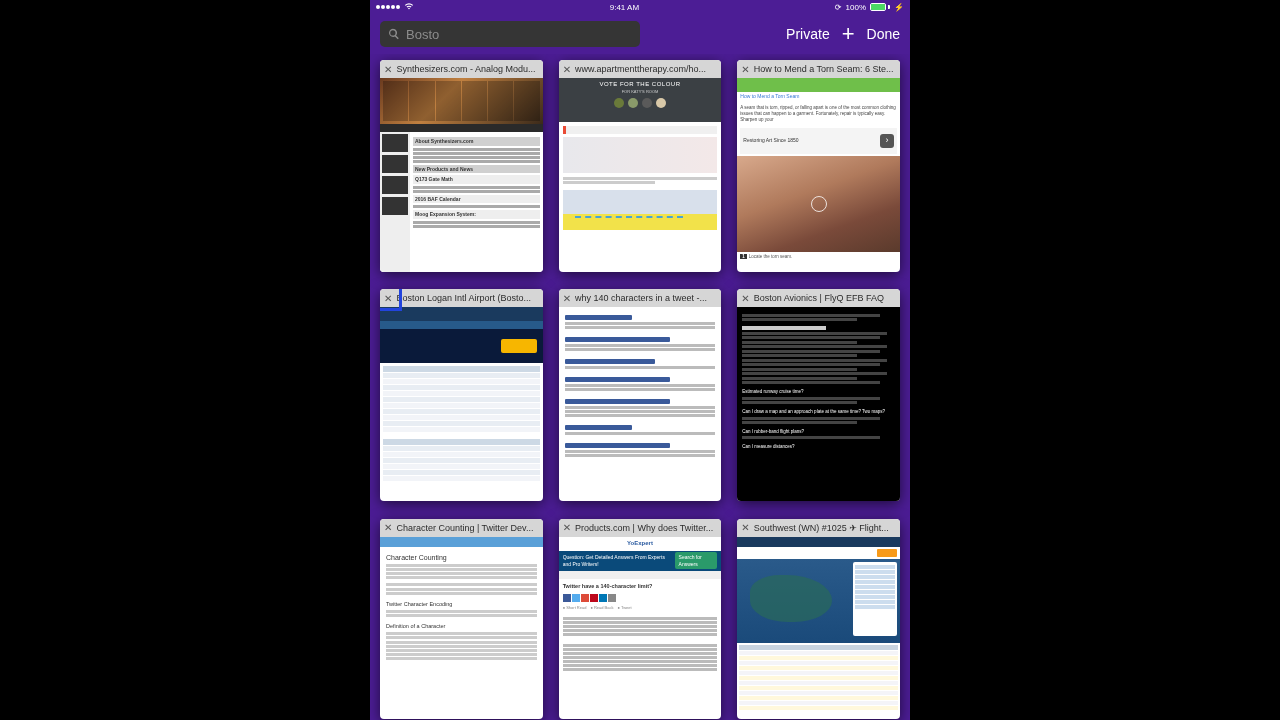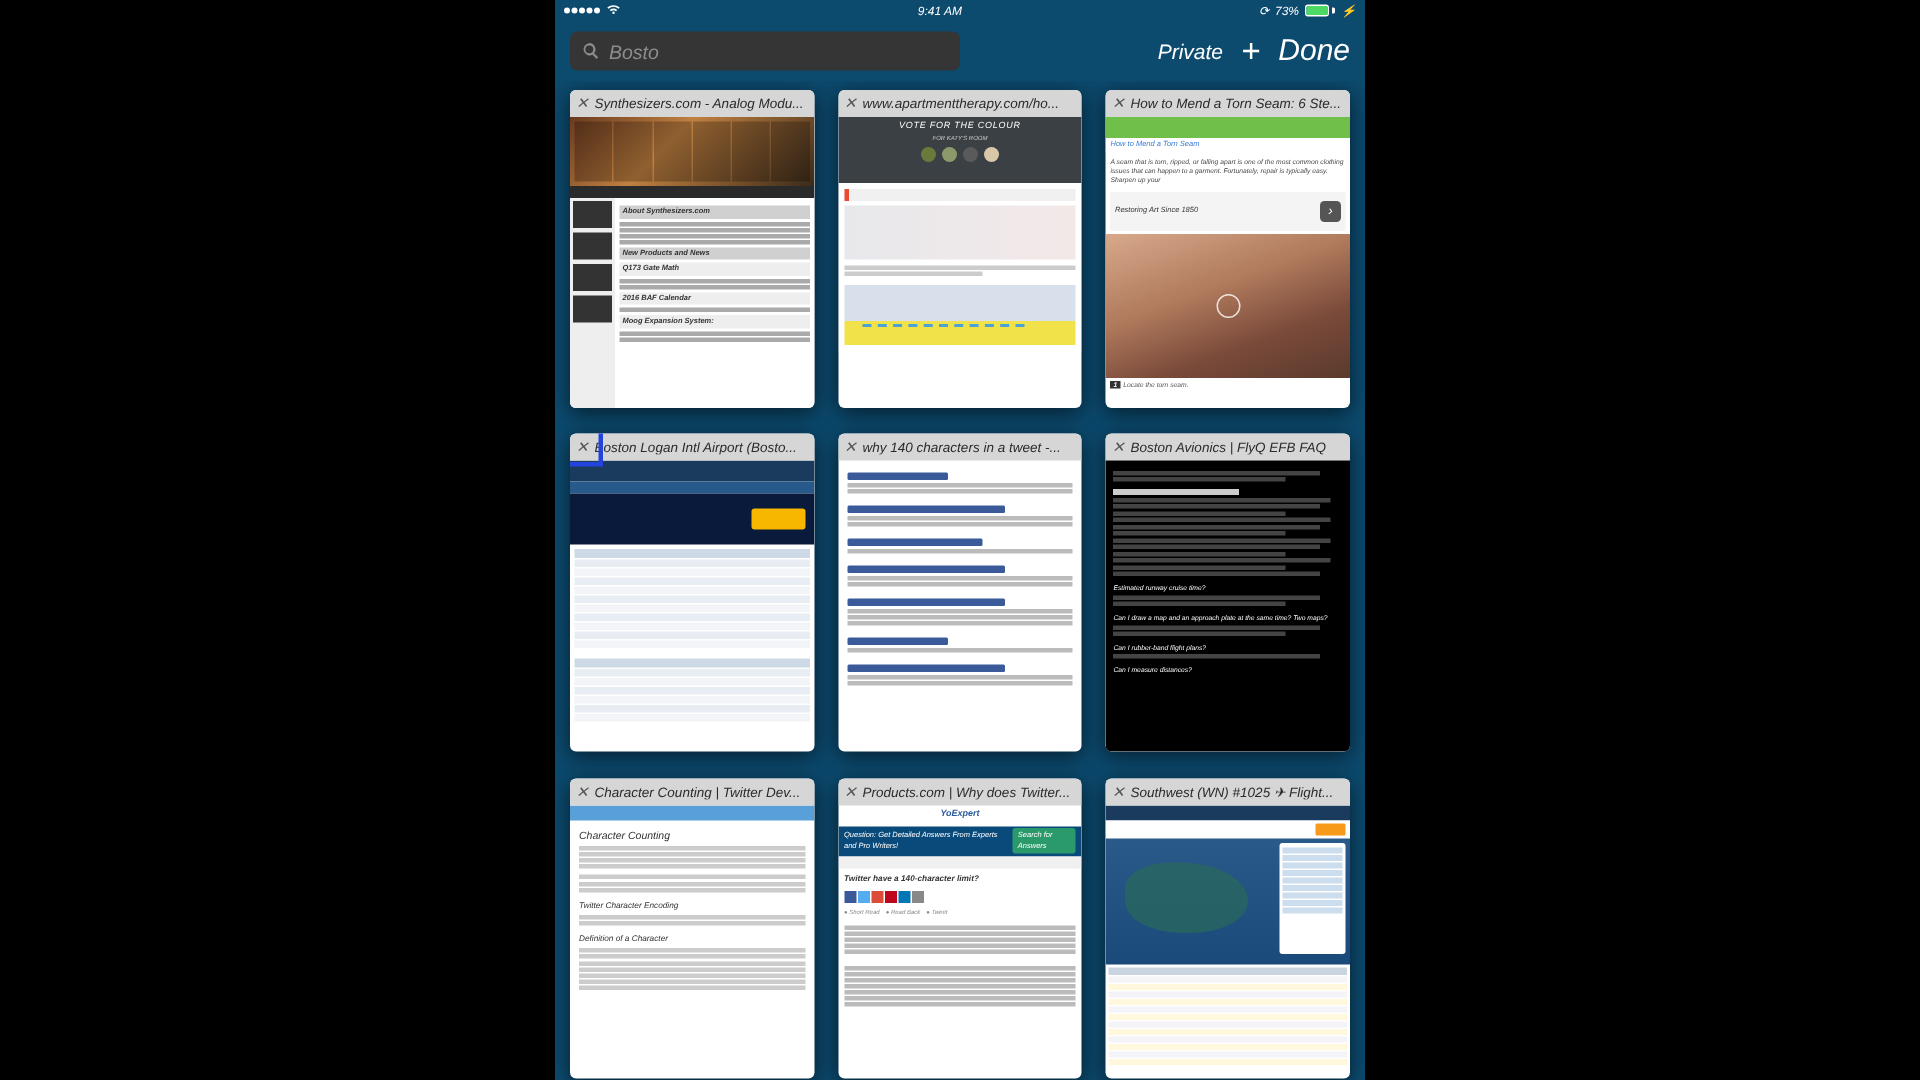--- a/index.html
+++ b/index.html
@@ -6,25 +6,24 @@
   body {
     width: 1280px; height: 720px;
     background: #000;
     font-family: -apple-system, "Helvetica Neue", Arial, sans-serif;
     overflow: hidden;
     display: flex;
     justify-content: center;
   }
   .device {
     width: 540px; height: 720px;
-    background: #0c4a6e;
+    background: #4c1d95;
     position: relative;
     display: flex;
     flex-direction: column;
-    font-style: italic;
   }
   
   .status-bar {
     height: 14px;
     display: flex;
     align-items: center;
     justify-content: space-between;
     padding: 0 6px;
     font-size: 8px;
     color: #fff;
@@ -54,21 +53,21 @@
     display: flex;
     align-items: center;
     padding: 0 8px;
     gap: 6px;
   }
   .search-field svg { width: 12px; height: 12px; fill: #8c8c8c; }
   .search-placeholder { color: #8c8c8c; font-size: 13px; }
   .toolbar-spacer { flex: 1; }
   .toolbar-btn { color: #fff; font-size: 14px; }
   .plus-btn { color: #fff; font-size: 22px; font-weight: 200; line-height: 1; }
-  .done-btn { color: #fff; font-size: 20px; font-weight: 500; }
+  .done-btn { color: #fff; font-size: 14px; font-weight: 500; }
 
   
   .tab-grid {
     flex: 1;
     padding: 6px 10px 0 10px;
     display: grid;
     grid-template-columns: repeat(3, 1fr);
     gap: 16px;
     overflow: hidden;
   }
@@ -211,21 +210,21 @@
         </div>
       <span class="wifi-icon">
         <svg viewBox="0 0 12 9">
             <path d="M6 8.5a1 1 0 100-2 1 1 0 000 2zM3 5.2a5 5 0 016 0l-1 1a3.5 3.5 0 00-4 0zM1 3.2a8 8 0 0110 0l-1 1a6.5 6.5 0 00-8 0z" fill="#fff"></path>
           </svg>
       </span>
     </div>
     <div>9:41 AM</div>
     <div class="status-right">
       <span>⟳</span>
-      <span>73%</span>
+      <span>100%</span>
       <div class="battery">
         <div class="battery-body">
             <div class="battery-fill"></div>
           </div>
           <div class="battery-tip"></div>
       </div>
       <span style="color:#4cd964;">⚡</span>
     </div>
   </div>
 

